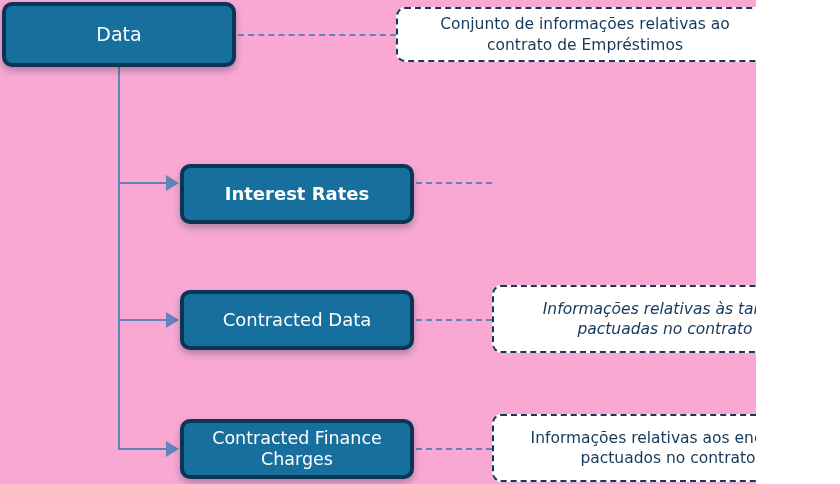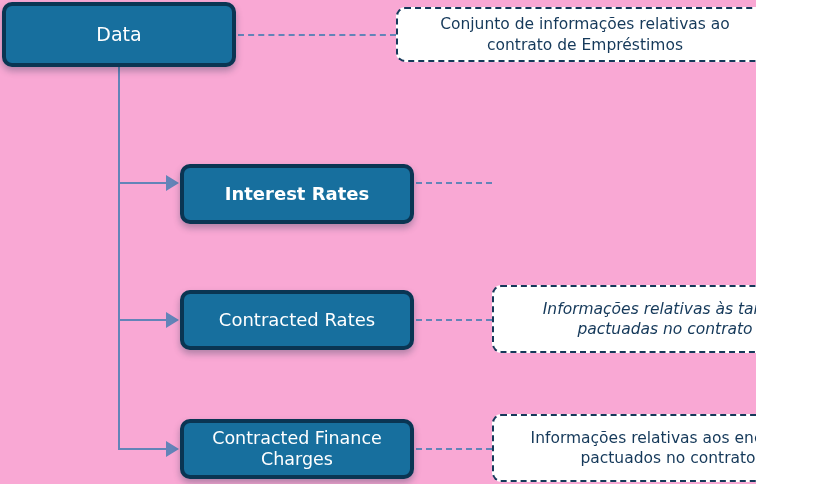--- a/index.html
+++ b/index.html
@@ -140,21 +140,21 @@
 
   <div class="node node-root">
     <span>Data</span>
   </div>
 
   <div class="node node-child node-rates">
     <span>Interest Rates</span>
   </div>
 
   <div class="node node-child node-fees">
-    <span>Contracted Rates</span>
+    <span>Contracted Data</span>
   </div>
 
   <div class="node node-child node-charges">
     <span>Contracted Finance Charges</span>
   </div>
 
   <div class="note note-root">
     <span>Conjunto de informações relativas ao contrato de Empréstimos</span>
   </div>
 

